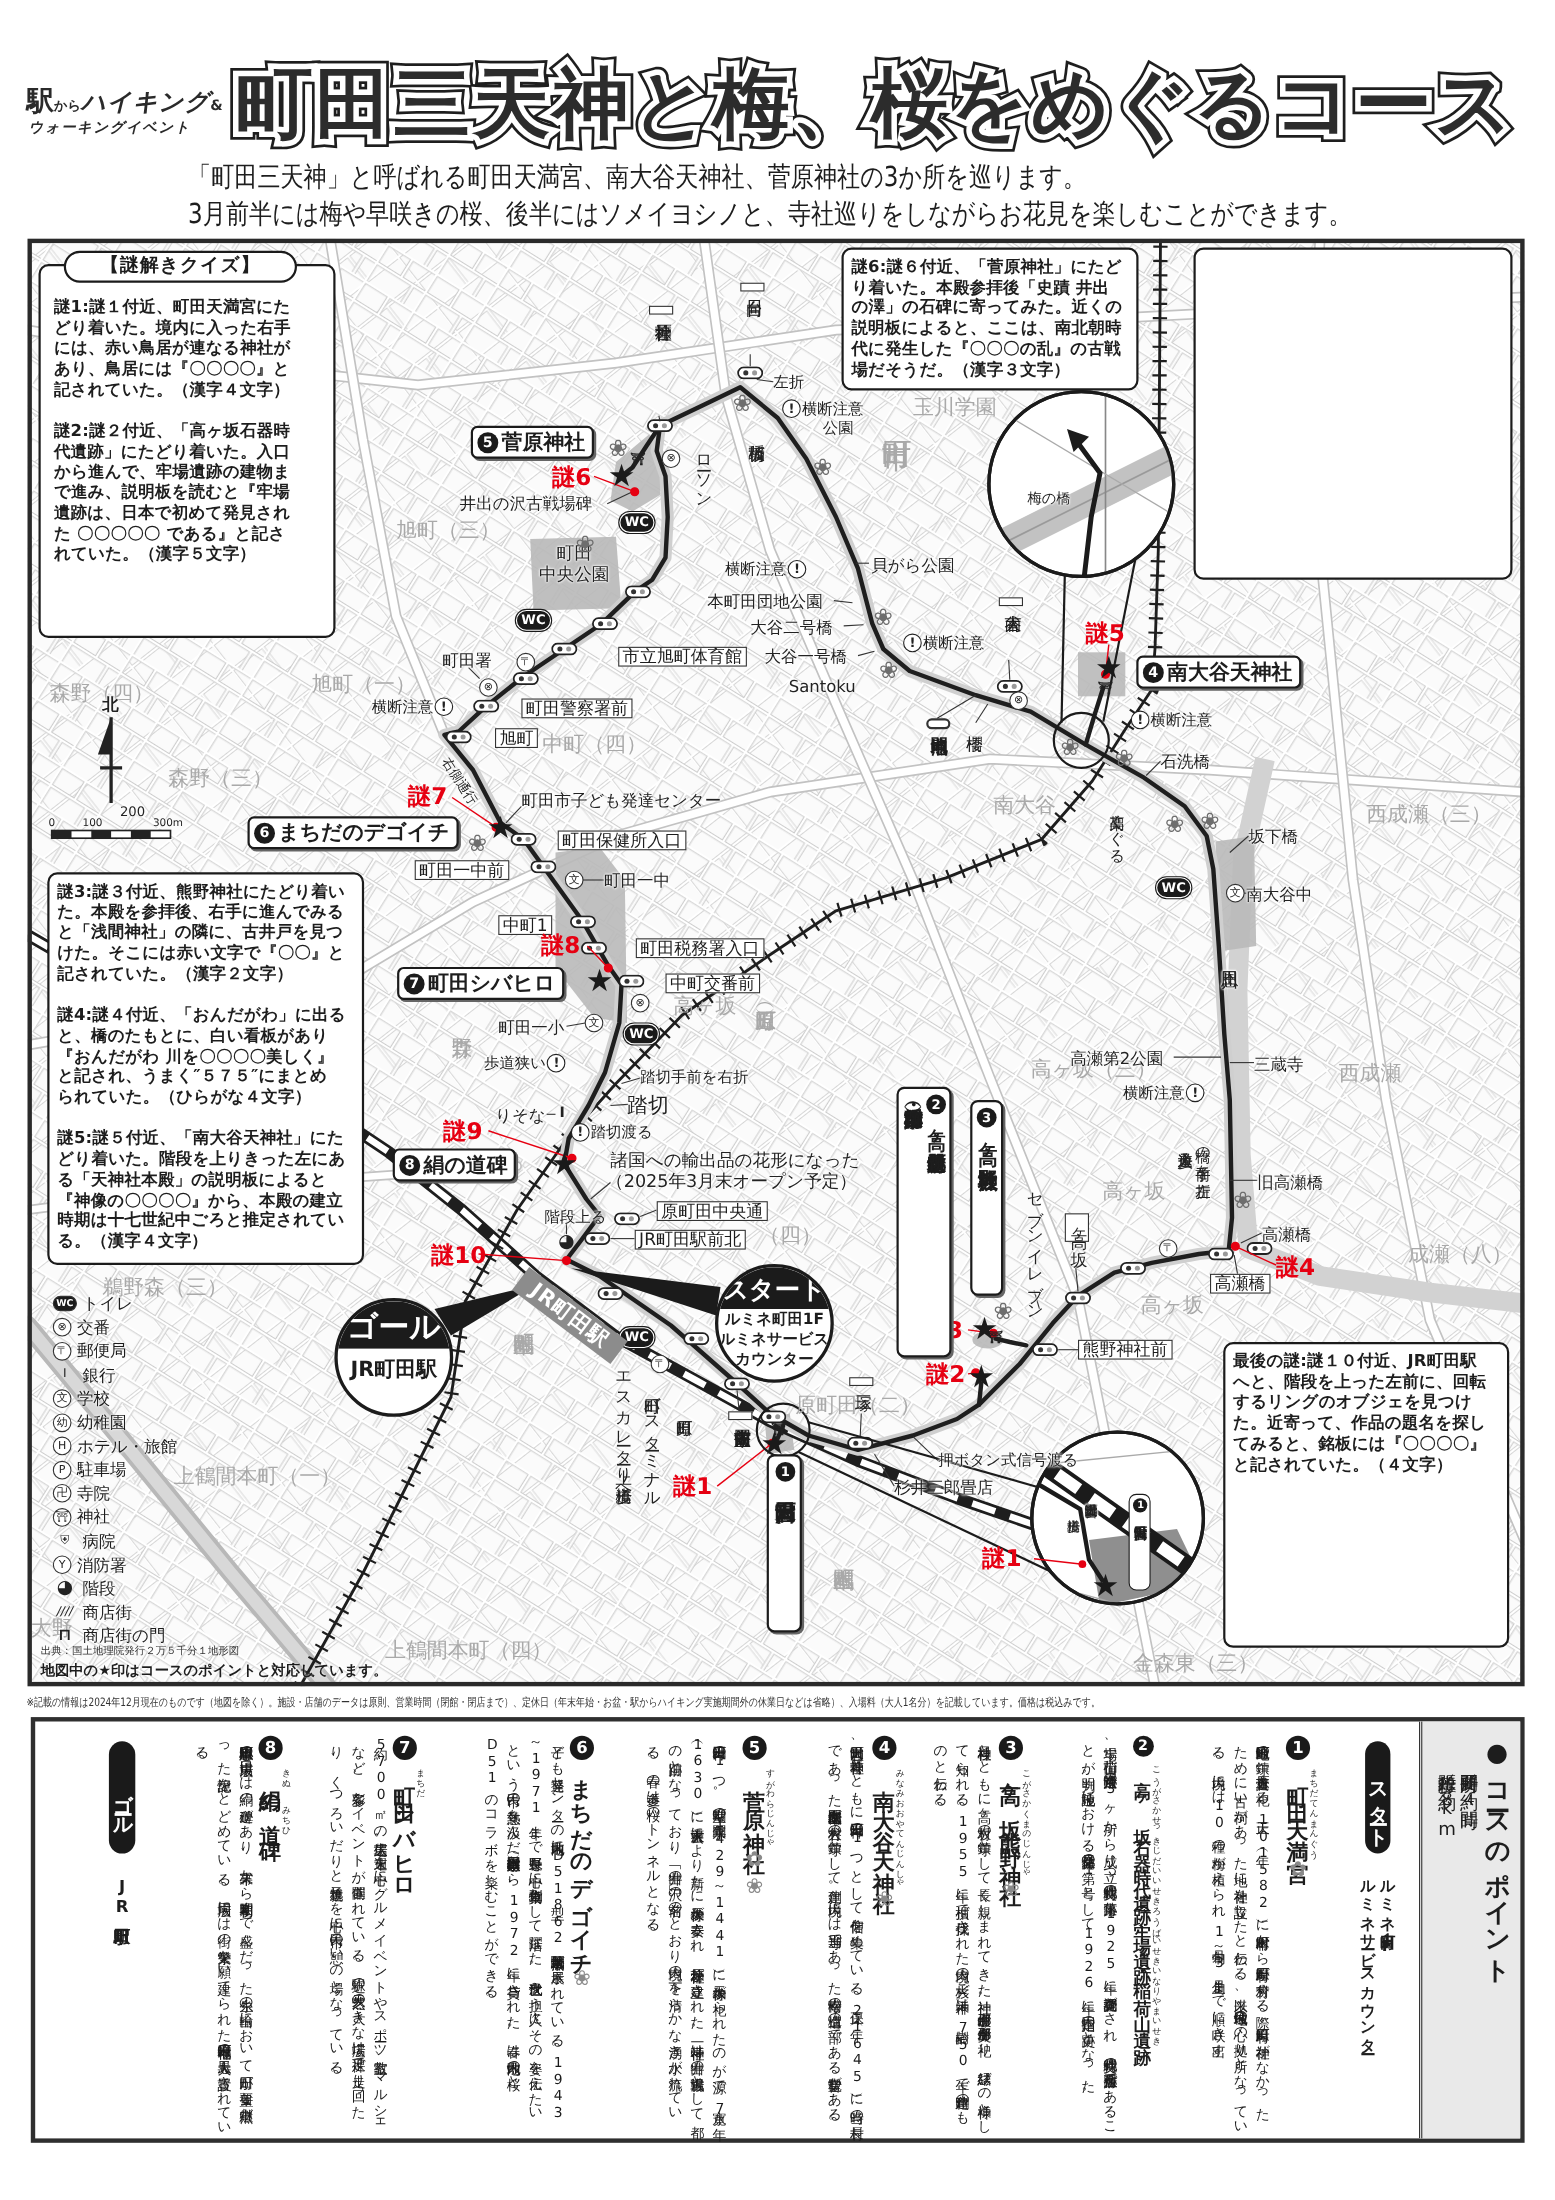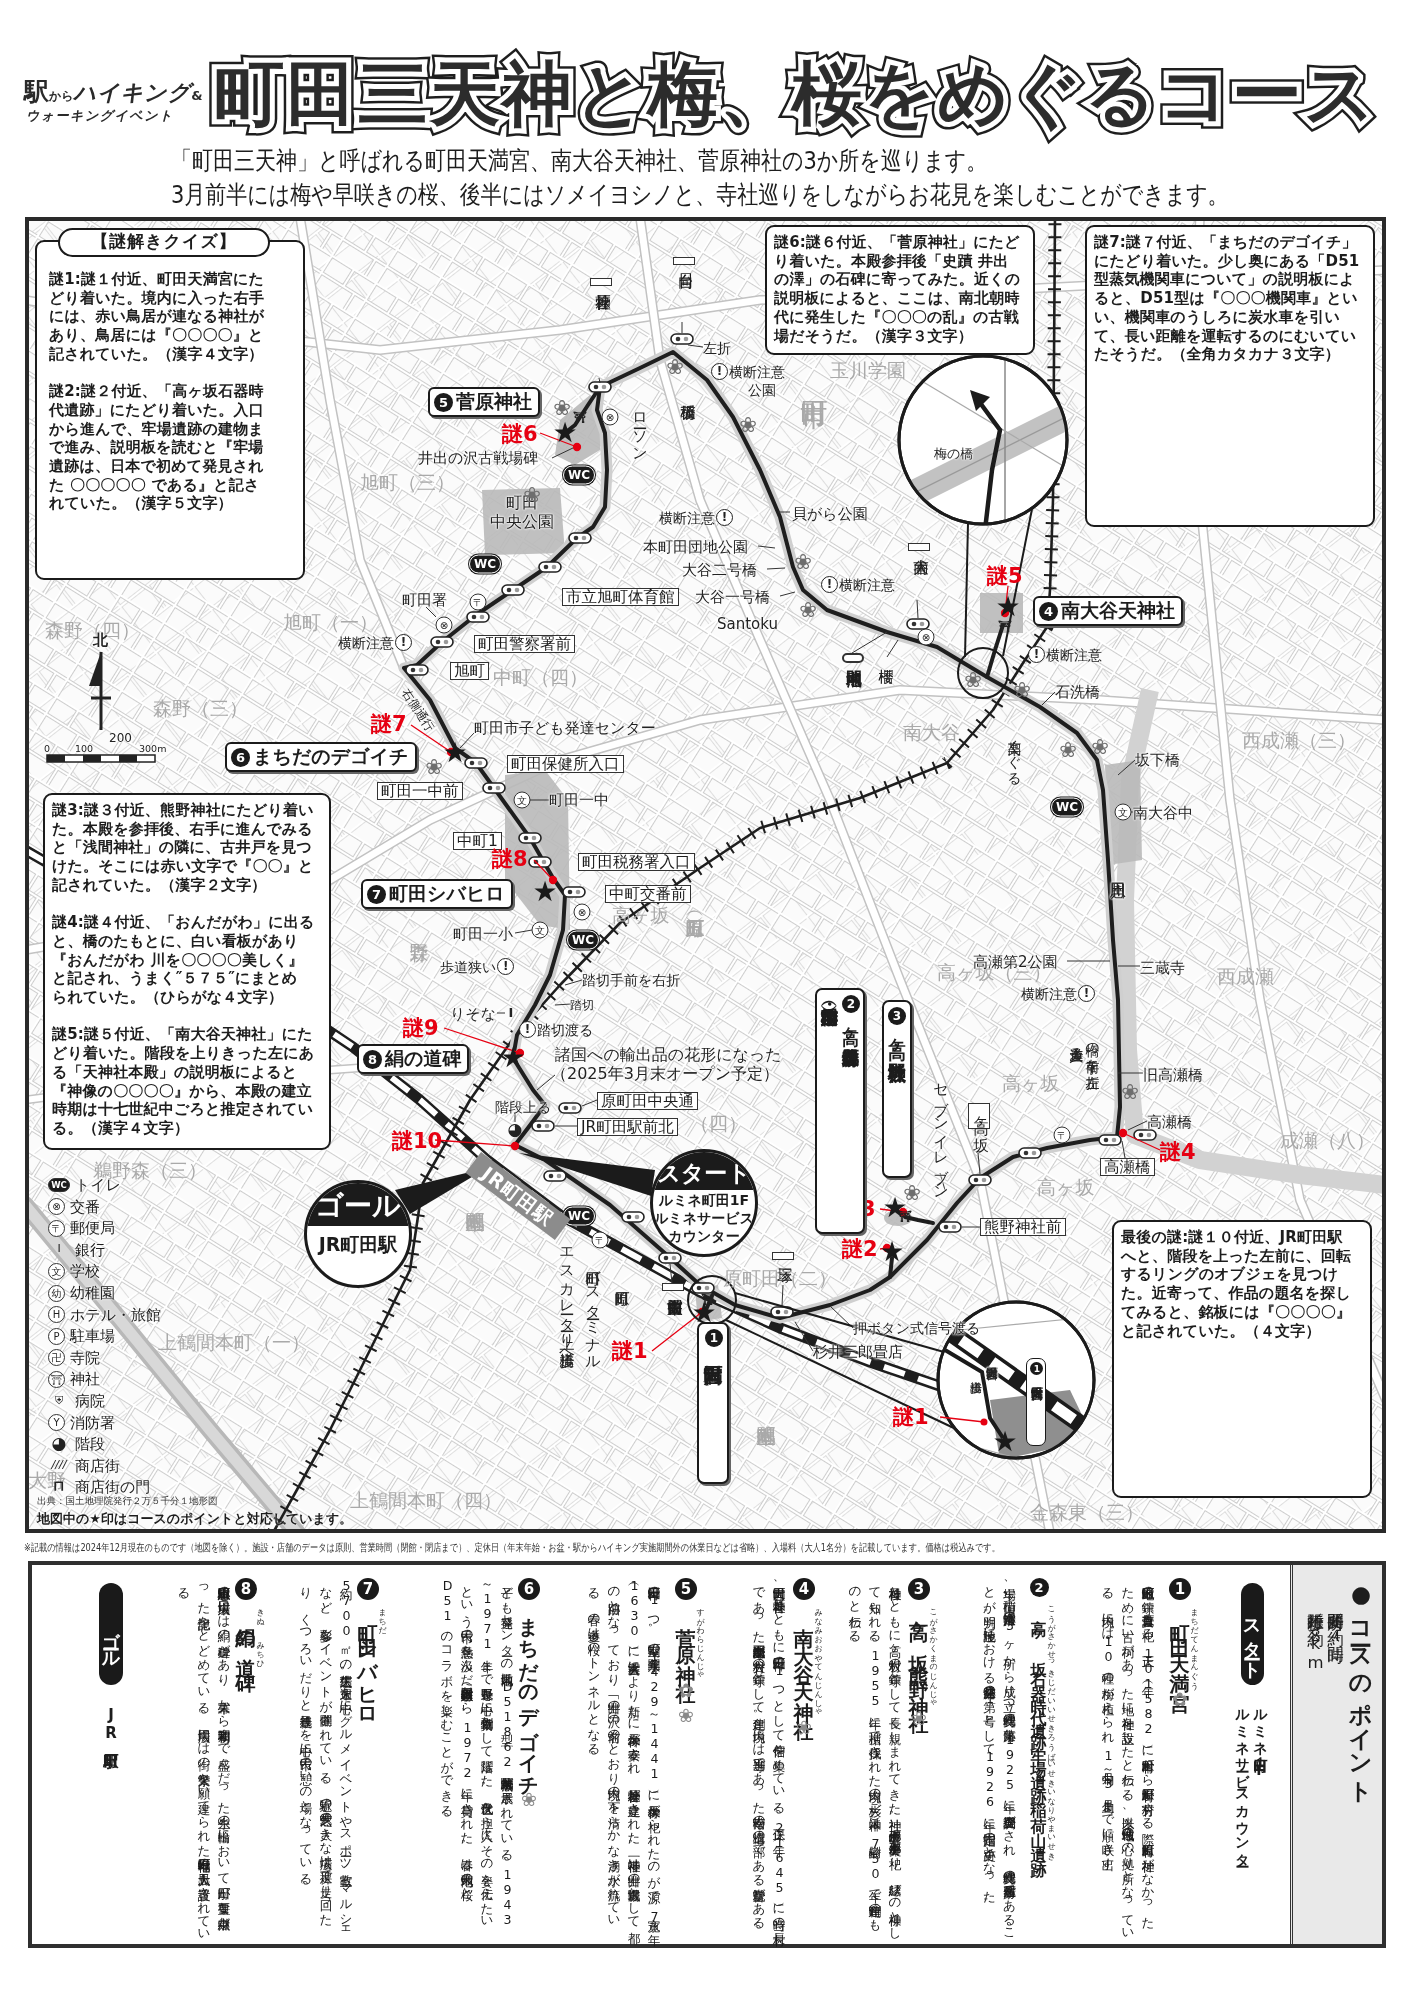--- a/index.html
+++ b/index.html
@@ -400,21 +400,21 @@
 <div class="lbl note" style="left:440px;top:958px">
       <span>歩道狭い</span>
       <span class="warn">!</span>
     </div>
 <div class="lbl note" style="left:519px;top:1021px">
       <span class="warn">!</span>
       <span>踏切渡る</span>
     </div>
 <div class="lbl" style="left:703px;top:340px;font-size:14px">左折</div>
 <div class="lbl" style="left:582px;top:972px;font-size:14px">踏切手前を右折</div>
-<div class="lbl" style="left:570px;top:996px;font-size:12px;line-height:18px">踏切</div>
+<div class="lbl" style="left:570px;top:996px;font-size:19px;line-height:18px">踏切</div>
 <div class="lbl" style="left:495px;top:1099px;font-size:14px">階段上る</div>
 <div class="lbl" style="left:853px;top:1320px;font-size:14px">押ボタン式信号渡る</div>
 <div class="lbl lv" style="left:1085px;top:1033px;font-size:14px">橋の手前を左折</div>
 <div class="lbl lv" style="left:1069px;top:1037px;font-size:14px">遊歩道入る</div>
 <div class="lbl lv" style="left:1007px;top:730px;font-size:14px">高架くぐる</div>
 <div class="lbl" style="left:394px;top:702px;font-size:12px;transform:rotate(57deg);transform-origin:50% 50%">右側通行</div>
 
 <div class="bs" style="left:562px;top:588px">市立旭町体育館</div>
 <div class="bs" style="left:474px;top:635px">町田警察署前</div>
 <div class="bs" style="left:450px;top:662px">旭町</div>
@@ -619,27 +619,20 @@
 <div class="qhead" style="left:58px;top:228px;width:212px;height:29px">【謎解きクイズ】</div>
 <div class="qbox" style="left:765px;top:225px;width:270px;height:130px">
  <div class="qi">謎6:謎６付近、「菅原神社」にたど
 り着いた。本殿参拝後「史蹟 井出
 の澤」の石碑に寄ってみた。近くの
 説明板によると、ここは、南北朝時
 代に発生した『〇〇〇の乱』の古戦
 場だそうだ。（漢字３文字）</div>
 </div>
 <div class="qbox" style="left:1085px;top:225px;width:290px;height:302px">
- <div class="qi">謎7:謎７付近、「まちだのデゴイチ」
-にたどり着いた。少し奥にある「D51
-型蒸気機関車について」の説明板によ
-ると、D51型は『〇〇〇機関車』とい
-い、機関車のうしろに炭水車を引い
-て、長い距離を運転するのにむいてい
-たそうだ。（全角カタカナ３文字）</div>
 </div>
 <div class="qbox" style="left:43px;top:793px;width:288px;height:357px">
  <div class="qi">謎3:謎３付近、熊野神社にたどり着い
 た。本殿を参拝後、右手に進んでみる
 と「浅間神社」の隣に、古井戸を見つ
 けた。そこには赤い文字で『〇〇』と
 記されていた。（漢字２文字）</div>
  <div class="qi">謎4:謎４付近、「おんだがわ」に出る
 と、橋のたもとに、白い看板があり
 『おんだがわ 川を〇〇〇〇美しく』

